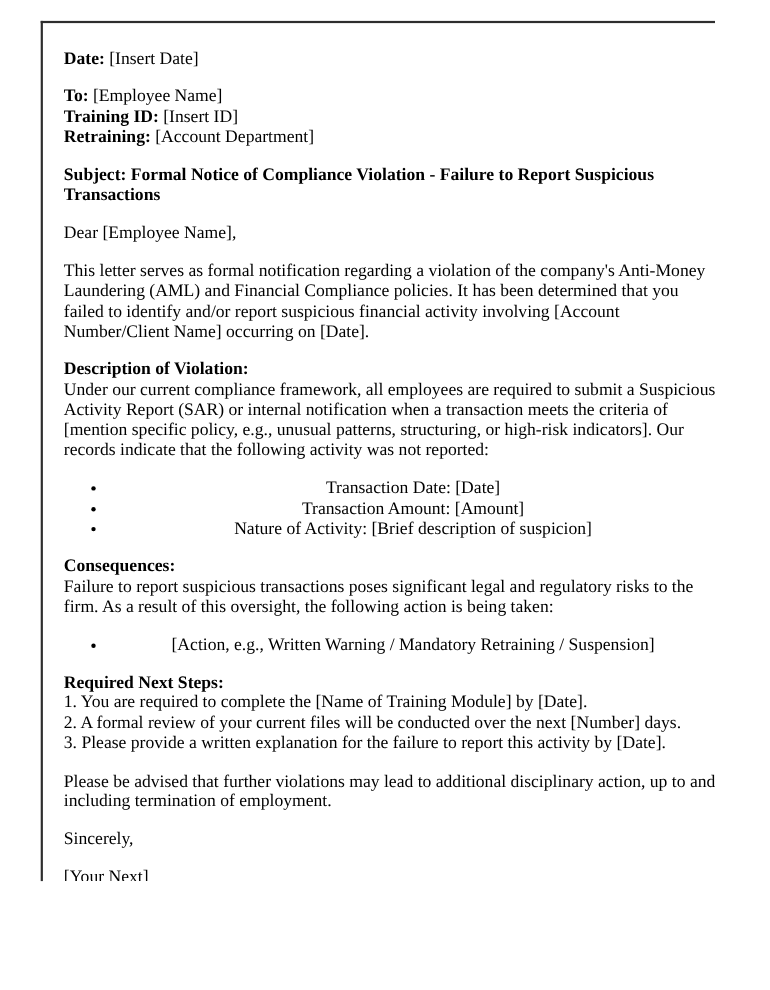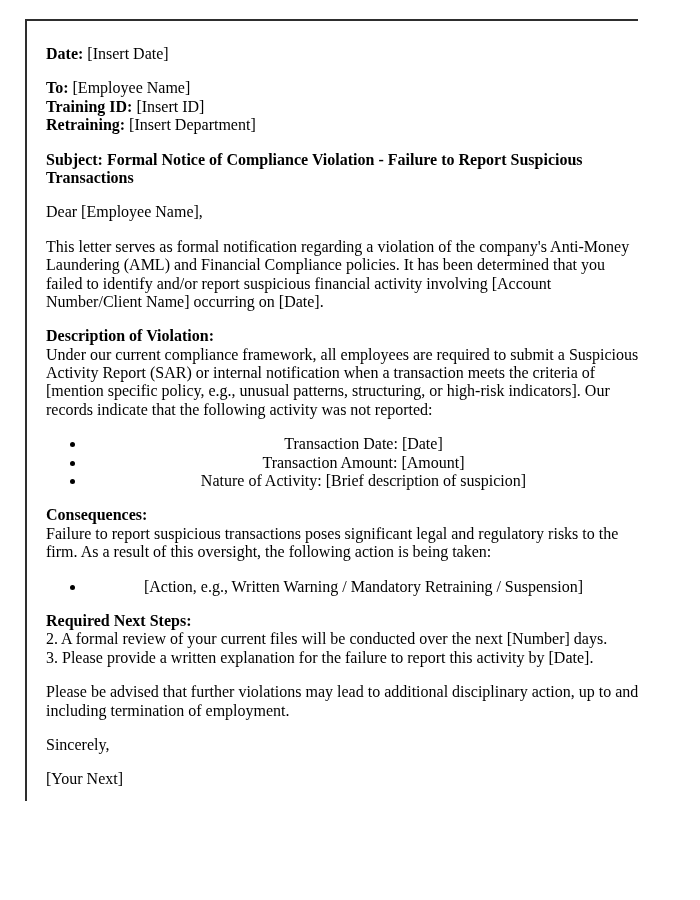--- a/index.html
+++ b/index.html
@@ -10,20 +10,21 @@
   .viewport {
     position: relative;
     width: 638px;
     height: 900px;
     background: #ffffff;
     overflow: hidden;
     font-family: "Liberation Serif", "DejaVu Serif", serif;
     font-size: 16px;
     line-height: 1.15;
     color: #000000;
+    margin-left: 12px;
   }
   .letter-box {
     position: absolute;
     left: 25px;
     top: 19px;
     width: 637px;
     height: 782px;
     box-sizing: border-box;
     border: 2px solid #2e2e2e;
     border-bottom: none;
@@ -67,21 +68,21 @@
     </p>
 
     <p>
       <span class="line">
         <span class="bold">To:</span><span class="val">[Employee Name]</span>
       </span>
       <span class="line">
         <span class="bold">Training ID:</span><span class="val">[Insert ID]</span>
       </span>
       <span class="line">
-        <span class="bold">Retraining:</span><span class="val">[Insert Department]</span>
+        <span class="bold">Retraining:</span><span class="val">[Account Department]</span>
       </span>
     </p>
 
     <p class="bold">Subject: Formal Notice of Compliance Violation - Failure to Report Suspicious Transactions</p>
 
     <p>Dear [Employee Name],</p>
 
     <p>This letter serves as formal notification regarding a violation of the company's Anti-Money Laundering (AML) and Financial Compliance policies. It has been determined that you failed to identify and/or report suspicious financial activity involving [Account Number/Client Name] occurring on [Date].</p>
 
     <p>
@@ -97,20 +98,21 @@
     <p>
       <strong class="block-heading">Consequences:</strong><span>Failure to report suspicious transactions poses significant legal and regulatory risks to the firm. As a result of this oversight, the following action is being taken:</span>
     </p>
 
     <ul>
       <li>[Action, e.g., Written Warning / Mandatory Retraining / Suspension]</li>
     </ul>
 
     <p>
       <strong class="block-heading">Required Next Steps:</strong>
+      <span class="line">1. You are required to complete the [Name of Training Module] by [Date].</span>
       <span class="line">2. A formal review of your current files will be conducted over the next [Number] days.</span>
       <span class="line">3. Please provide a written explanation for the failure to report this activity by [Date].</span>
     </p>
 
     <p>Please be advised that further violations may lead to additional disciplinary action, up to and including termination of employment.</p>
 
     <p>Sincerely,</p>
 
     <p>[Your Next]</p>
 

